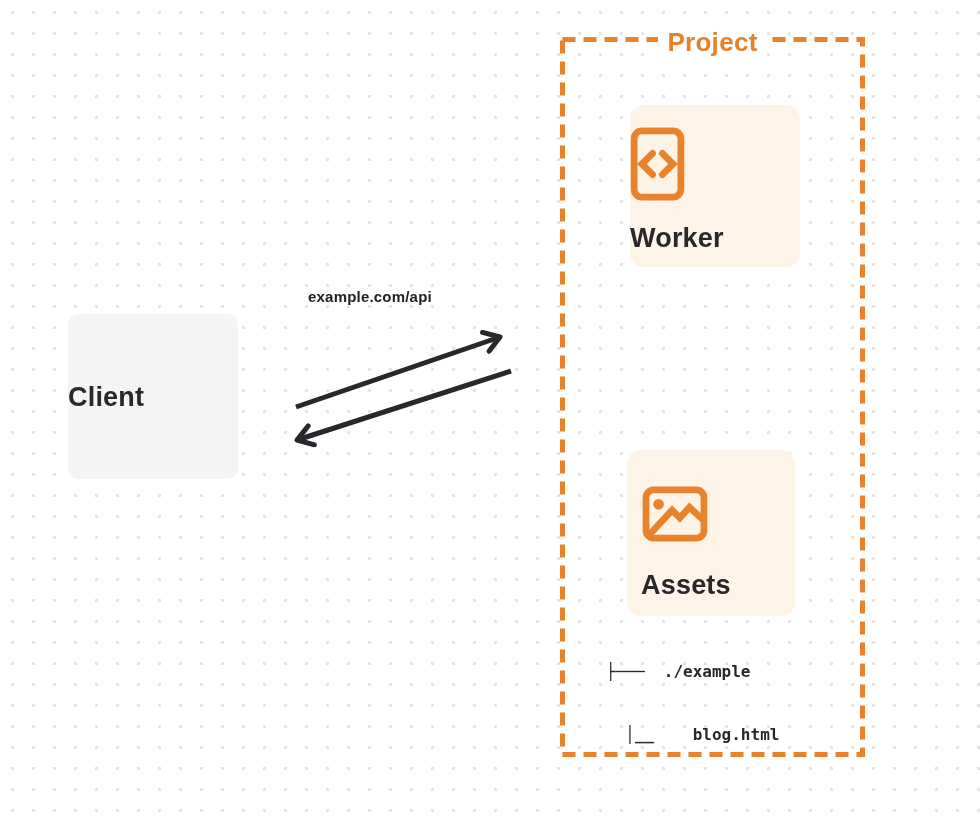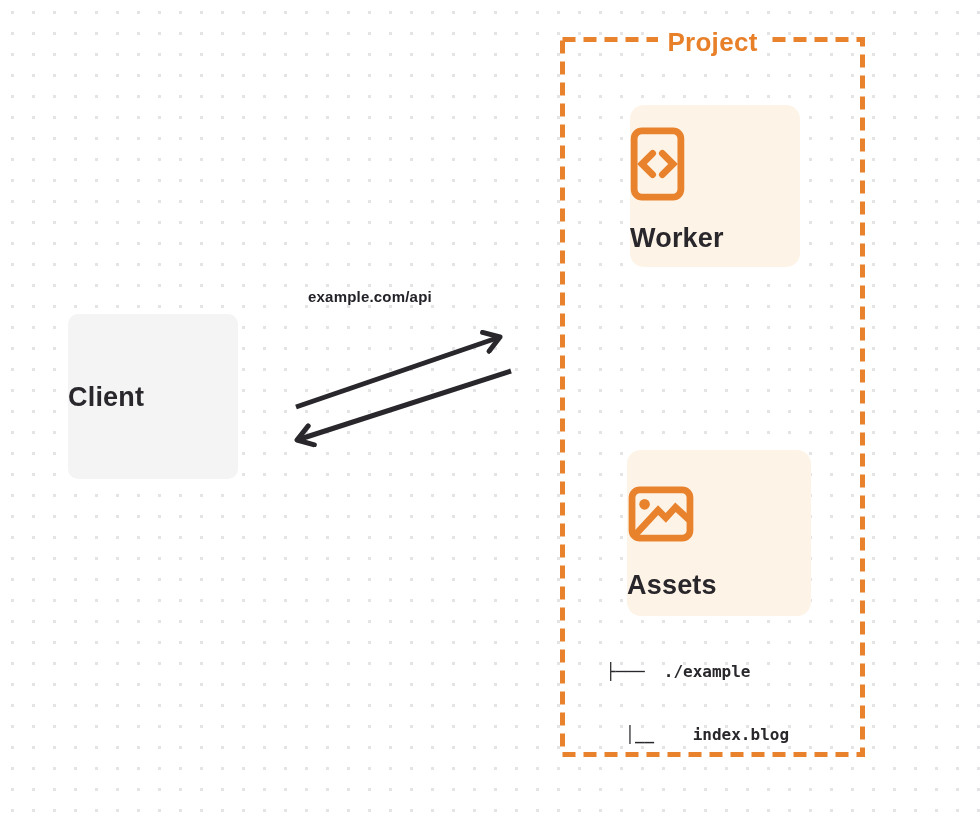--- a/index.html
+++ b/index.html
@@ -21,23 +21,23 @@
     left:68px; top:314px; width:170px; height:165px;
     background:#f4f4f5; border-radius:10px;
     justify-content:center;
   }
   .worker-card {
     left:630px; top:105px; width:170px; height:162px;
     background:#fdf4e7; border-radius:14px;
     padding-top:22px; box-sizing:border-box; gap:18px;
   }
   .assets-card {
-    left:627px; top:450px; width:184px; height:166px;
+    left:627px; top:450px; width:168px; height:166px;
     background:#fdf4e7; border-radius:14px;
-    padding-top:36px; box-sizing:border-box; gap:24px;
+    padding-top:36px; box-sizing:border-box; gap:24px;padding-left:14px;
   }
   .card-label {
     font-size:27px; font-weight:bold; color:#29272b; line-height:30px; letter-spacing:0.2px;
   }
   .project-label-wrap {
     position:absolute; left:560px; top:28px; width:305px; text-align:center; pointer-events:none;
   }
   .project-label-wrap span {
     background:#ffffff; padding:0 9px;
     color:#e8802a; font-size:26px; font-weight:bold; line-height:28px; letter-spacing:0.3px;
@@ -96,17 +96,17 @@
         <rect x="4" y="4" width="60" height="50" rx="8" fill="none" stroke="#e8822d" stroke-width="7"></rect>
         <circle cx="17" cy="19" r="5.5" fill="#e8822d"></circle>
         <polyline points="6,52 31,25 39,33 49,22 63,35" fill="none" stroke="#e8822d" stroke-width="7" stroke-linecap="butt" stroke-linejoin="miter"></polyline>
       </svg>
     </span>
     <div class="card-label">Assets</div>
   </div>
 
   <div class="file-tree">
     <div>├───  ./example</div>
-    <div>  │__    index.blog</div>
+    <div>  │__    blog.html</div>
     
   </div>
 
 </div>
 
 </body></html>

